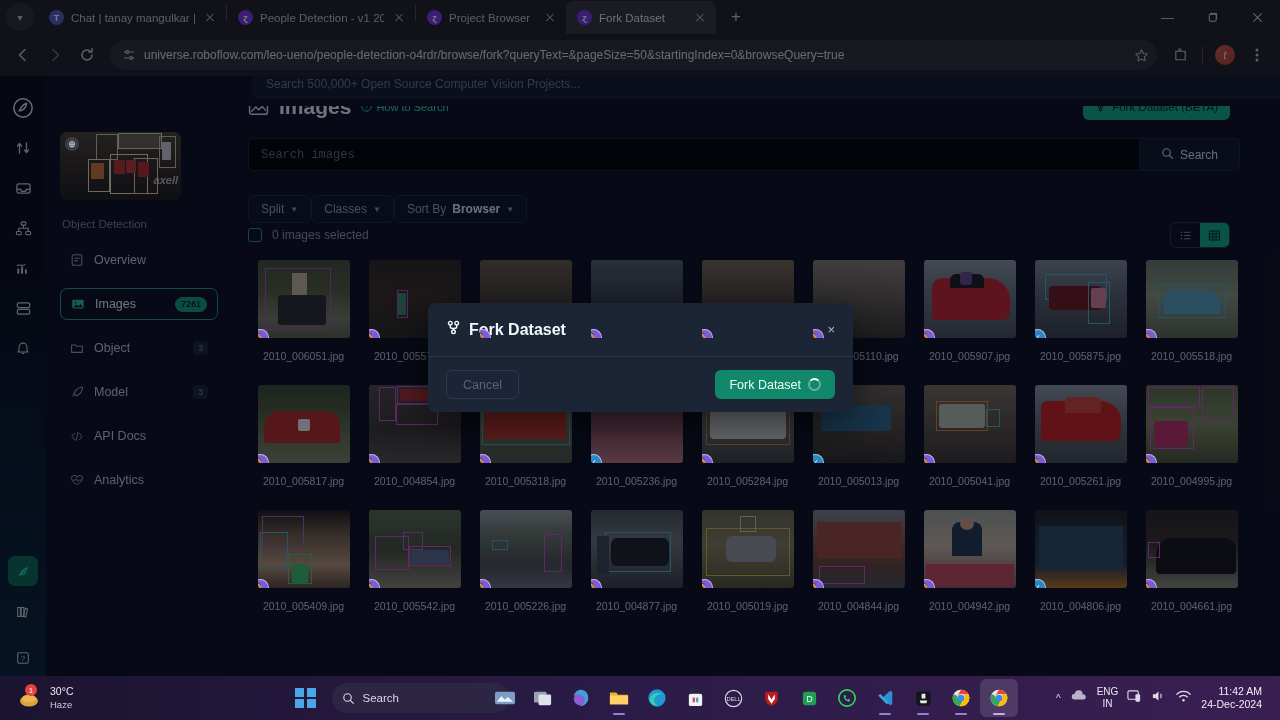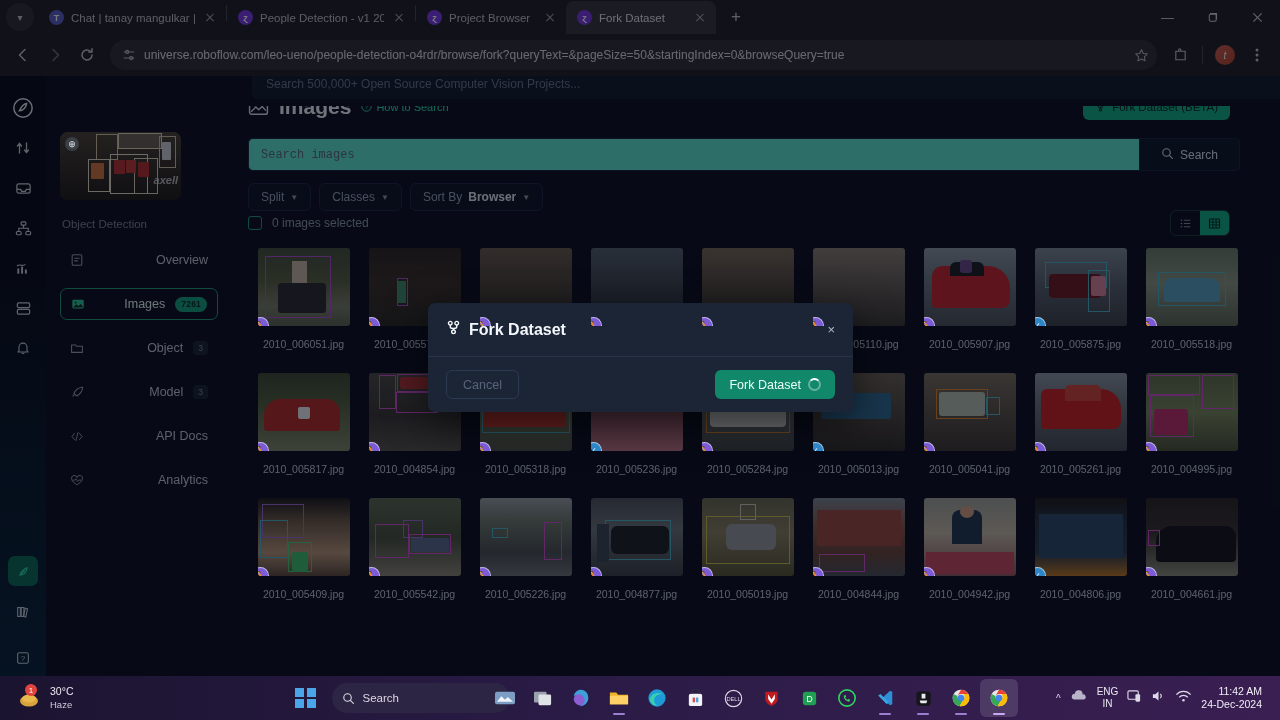--- a/index.html
+++ b/index.html
@@ -113,21 +113,21 @@
   .pt-text { position: absolute; right: 3px; bottom: 14px; color: rgba(235,235,235,.75); font-size: 11px; font-style: italic; font-weight: bold; }
   .side-kind { color: #7c8797; font-size: 11.5px; margin-bottom: 14px; padding-left: 2px; }
   .side-item {
     display: flex; align-items: center; gap: 10px;
     height: 32px; padding: 0 10px; border-radius: 7px;
     color: #c4ccd7; font-size: 12.5px; margin-bottom: 12px;
   }
   .side-item .si-ico { width: 14px; height: 14px; display: flex; align-items: center; justify-content: center; color: #9aa6b4; }
   .side-item.active { border: 1px solid #1f9e73; color: #eafff7; }
   .side-item.active .si-ico { color: #2fe0a8; }
-  .si-label { flex: 1 1 auto; text-align: right; }
+  .si-label { flex: 1 1 auto; }
   .badge-green { background: #15a37f; color: #04271e; font-size: 8.5px; font-weight: bold; border-radius: 9px; padding: 2.5px 6px; letter-spacing: .2px; }
   .badge-grey { background: #1a2233; color: #7d8899; font-size: 8.5px; border-radius: 4px; padding: 2px 5px; }
 
   
   .main { flex: 1 1 auto; position: relative; background: #0a0f1d; padding: 14px 50px 0 18px; overflow: hidden; }
   .search-top {
     position: absolute; left: 46px; top: 0; width: 1234px; height: 44px;
     background: #0a0f1d; display: flex; align-items: center; padding-left: 40px;
   }
   .gsearch {
@@ -147,31 +147,31 @@
     display: flex; align-items: center; gap: 6px;
   }
   .btn-fork {
     height: 26px; padding: 0 12px; border-radius: 6px;
     background: #0fb286; color: #04231b; font-size: 11.5px; font-weight: 500;
     display: flex; align-items: center; gap: 6px;
   }
 
   .searchrow { margin-top: 14px; display: flex; width: 992px; height: 33px; }
   .searchbox {
-    flex: 1 1 auto; background: #5eead4; border: 1px solid #18233a;
+    flex: 1 1 auto; background: #000000; border: 1px solid #18233a;
     border-radius: 5px 0 0 5px; display: flex; align-items: center;
     padding: 0 12px; color: #5d6a7c; font-size: 12px;
     font-family: "Liberation Mono", monospace;
   }
   .searchbtn {
     width: 100px; background: #0d1626; border: 1px solid #18233a; border-left: none;
     border-radius: 0 5px 5px 0; display: flex; align-items: center; justify-content: center;
     gap: 6px; color: #dde6f0; font-size: 12px;
   }
-  .filters { margin-top: 12px; display: flex; gap: 8px; }
+  .filters { margin-top: 24px; display: flex; }
   .chip {
     height: 28px; padding: 0 12px; border: 1px solid #1b2740; border-radius: 6px;
     display: flex; align-items: center; gap: 6px; color: #9aa7b8; font-size: 12px;
     background: #0b1322;
   }
   .chip b { color: #e6edf5; font-weight: bold; }
   .chip .caret { font-size: 8px; color: #8e9bac; }
 
   .selrow { margin-top: 0; display: flex; align-items: center; height: 24px; }
   .selbox { width: 14px; height: 14px; border: 1.5px solid #1f9e73; border-radius: 3px; margin-right: 10px; }

